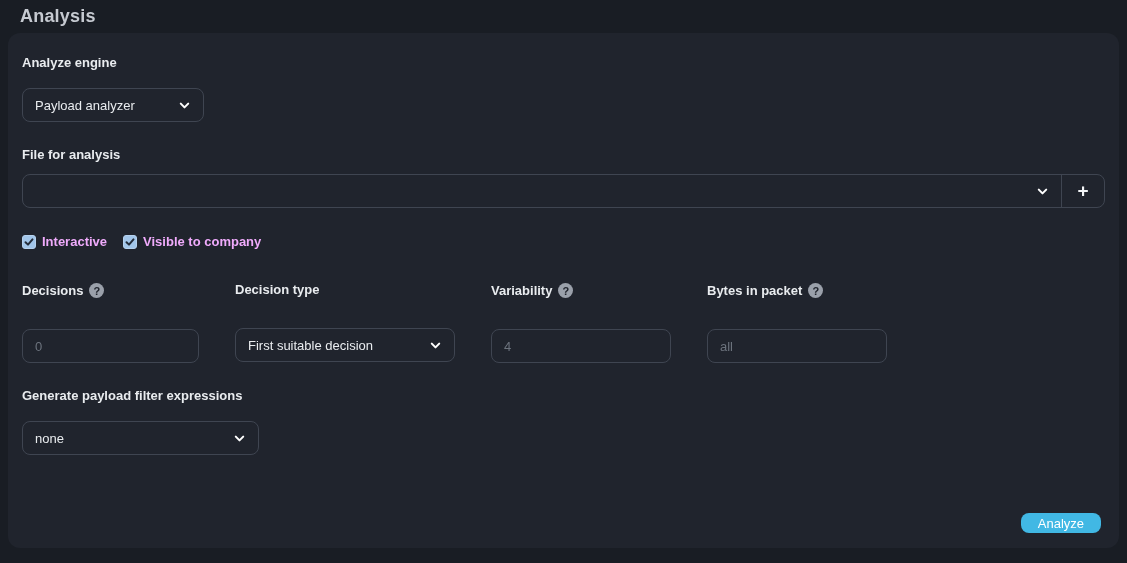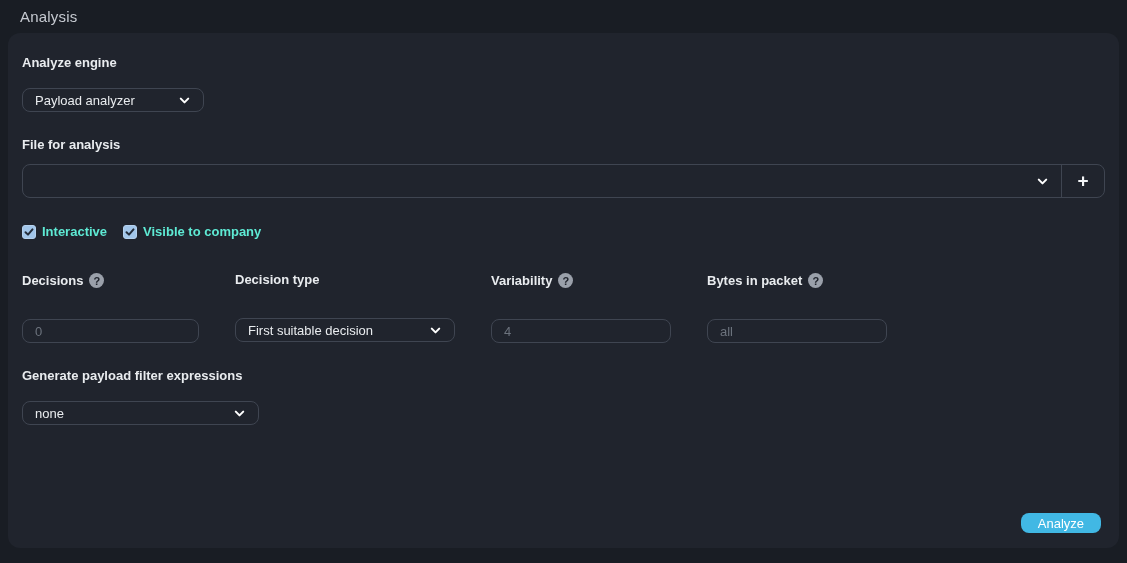--- a/index.html
+++ b/index.html
@@ -11,22 +11,22 @@
     overflow: hidden;
   }
   .topbar {
     height: 33px;
     display: flex;
     align-items: center;
     padding-left: 20px;
     background: #191d24;
   }
   .topbar-title {
-    font-size: 15px;
-    font-weight: 400;
+    font-size: 18px;
+    font-weight: 700;
     color: #c6cad1;
     letter-spacing: .2px;
   }
   .panel {
     margin: 0 8px;
     height: 515px;
     background: #20242d;
     border-radius: 12px;
     padding: 23px 14px 15px 14px;
     position: relative;
@@ -36,21 +36,21 @@
     align-items: center;
     gap: 6px;
     font-size: 13px;
     font-weight: 700;
     color: #e9ecef;
     margin-bottom: 12px;
     line-height: 14px;
   }
   .group { margin-bottom: 26px; }
   .control {
-    height: 24px;
+    height: 34px;
     border: 1px solid #3f4551;
     border-radius: 8px;
     background: transparent;
     font-size: 13px;
     color: #e9ecef;
     margin-top: 18px;
   }
   .select {
     display: flex;
     align-items: center;
@@ -104,21 +104,21 @@
   }
   .checkbox-item {
     display: flex;
     align-items: center;
     gap: 6px;
     cursor: pointer;
   }
   .checkbox-item .cb-label {
     font-size: 13px;
     font-weight: 700;
-    color: #5eead4;
+    color: #f0abfc;
   }
   .cb {
     width: 14px; height: 14px;
     border-radius: 3px;
     display: flex;
     align-items: center;
     justify-content: center;
     flex: 0 0 auto;
   }
   .cb.checked { background: #a2c6ea; border: 1px solid #b5d1ee; }

